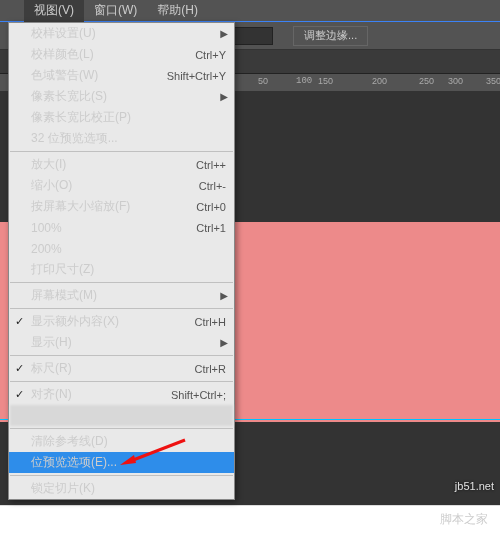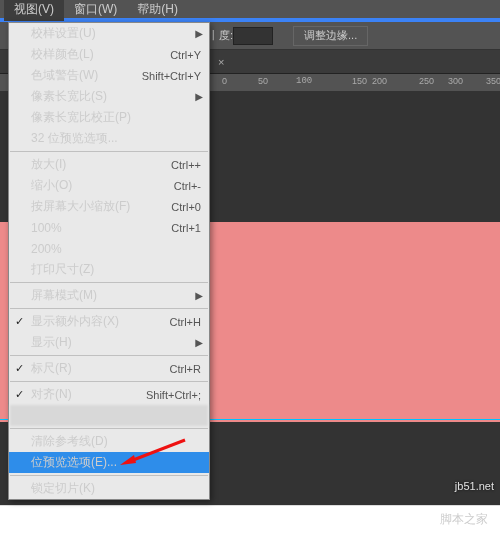--- a/index.html
+++ b/index.html
@@ -1,32 +1,32 @@
 <!DOCTYPE html>
 <html><head>
 <meta charset="utf-8">
 <style>
 *{margin:0;padding:0;box-sizing:border-box;font-family:"Microsoft YaHei",sans-serif;font-size:12px;color:#ccc;user-select:none}
 body{background:#2a2a2a;width:500px;height:533px;overflow:hidden;position:relative}
-.menubar{height:22px;background:#535353;display:flex;align-items:center;padding-left:4px;border-bottom:4px solid #3b82f6}
+.menubar{height:22px;background:#535353;display:flex;align-items:center;padding-left:24px;border-bottom:1px solid #3b82f6}
 .menubar-item{padding:3px 10px;cursor:default}
 .menubar-item.active{background:#3d3d3d}
 .toolbar{height:28px;background:#535353;display:flex;align-items:center;padding-left:8px;border-bottom:1px solid #333}
 .tb-label{font-size:11px}
 .tb-input{width:40px;height:18px;background:#333;border:1px solid #222}
 .tb-btn{height:20px;padding:0 10px;background:#535353;border:1px solid #666;font-size:11px;display:flex;align-items:center}
 .tabbar{height:24px;background:#3a3a3a;display:flex;align-items:center;padding-left:8px;border-bottom:1px solid #222}
 .doc-tab{padding:4px 10px;font-size:11px;display:flex;align-items:center;gap:6px}
 .close-x{font-size:11px;color:#aaa}
 .ruler-h{height:18px;background:#535353;border-bottom:1px solid #333;position:relative;overflow:hidden}
 .ruler-h .tick{position:absolute;top:2px;font-size:9px;color:#aaa}
 .canvas-area{background:#333;position:relative;height:441px}
 .artboard{position:absolute;left:0;top:130px;right:0;height:200px;background:#ed8a8a}
 .guide-line{position:absolute;left:0;right:0;top:327px;height:1px;background:#00c2ff}
-.dropdown{position:absolute;left:8px;top:22px;width:202px;background:#e9e9e9;border:1px solid #888;box-shadow:2px 2px 6px rgba(0,0,0,.4);z-index:100}
+.dropdown{position:absolute;left:8px;top:22px;width:227px;background:#e9e9e9;border:1px solid #888;box-shadow:2px 2px 6px rgba(0,0,0,.4);z-index:100}
 .dd-item{height:21px;display:flex;align-items:center;padding:0 8px 0 22px;position:relative;color:#222;cursor:default}
 .dd-item.disabled{color:#999}
 .dd-item.highlight{background:#2e8dea;color:#fff}
 .dd-item .sc{margin-left:auto;color:#555;font-size:11px}
 .dd-item .sub{position:absolute;right:6px;color:#555;font-size:10px}
 .dd-item .chk{position:absolute;left:6px;color:#222;font-size:11px}
 .dd-sep{height:1px;background:#c0c0c0;margin:2px 1px}
 .blurred{height:21px;background:#d8d8d8;filter:blur(1px);margin:0 1px}
 .arrow-annot{position:absolute;left:120px;top:437px;width:70px;height:30px;z-index:200;pointer-events:none}
 .watermark{position:absolute;right:6px;top:480px;font-size:11px;color:#fff;opacity:.85;text-shadow:0 0 3px #000}
@@ -53,21 +53,21 @@
   <div style="width:200px"></div>
   <div class="doc-tab">
     <span class="close-x">×</span>
   </div>
 </div>
 
 <div class="ruler-h">
     <span class="tick" style="left: 222px;">0</span>
     <span class="tick" style="left: 258px;">50</span>
     <span class="tick" style="left: 296px; font-family: Liberation Mono, monospace;">100</span>
-    <span class="tick" style="left: 352px;">150</span>
+    <span class="tick" style="left: 318px;">150</span>
     <span class="tick" style="left: 372px;">200</span>
     <span class="tick" style="left: 419px;">250</span>
     <span class="tick" style="left: 448px; text-align: right;">300</span>
     <span class="tick" style="left: 486px;">350</span>
   </div>
 
 <div class="canvas-area">
   <div class="artboard"></div>
   <div class="guide-line"></div>
 </div>

